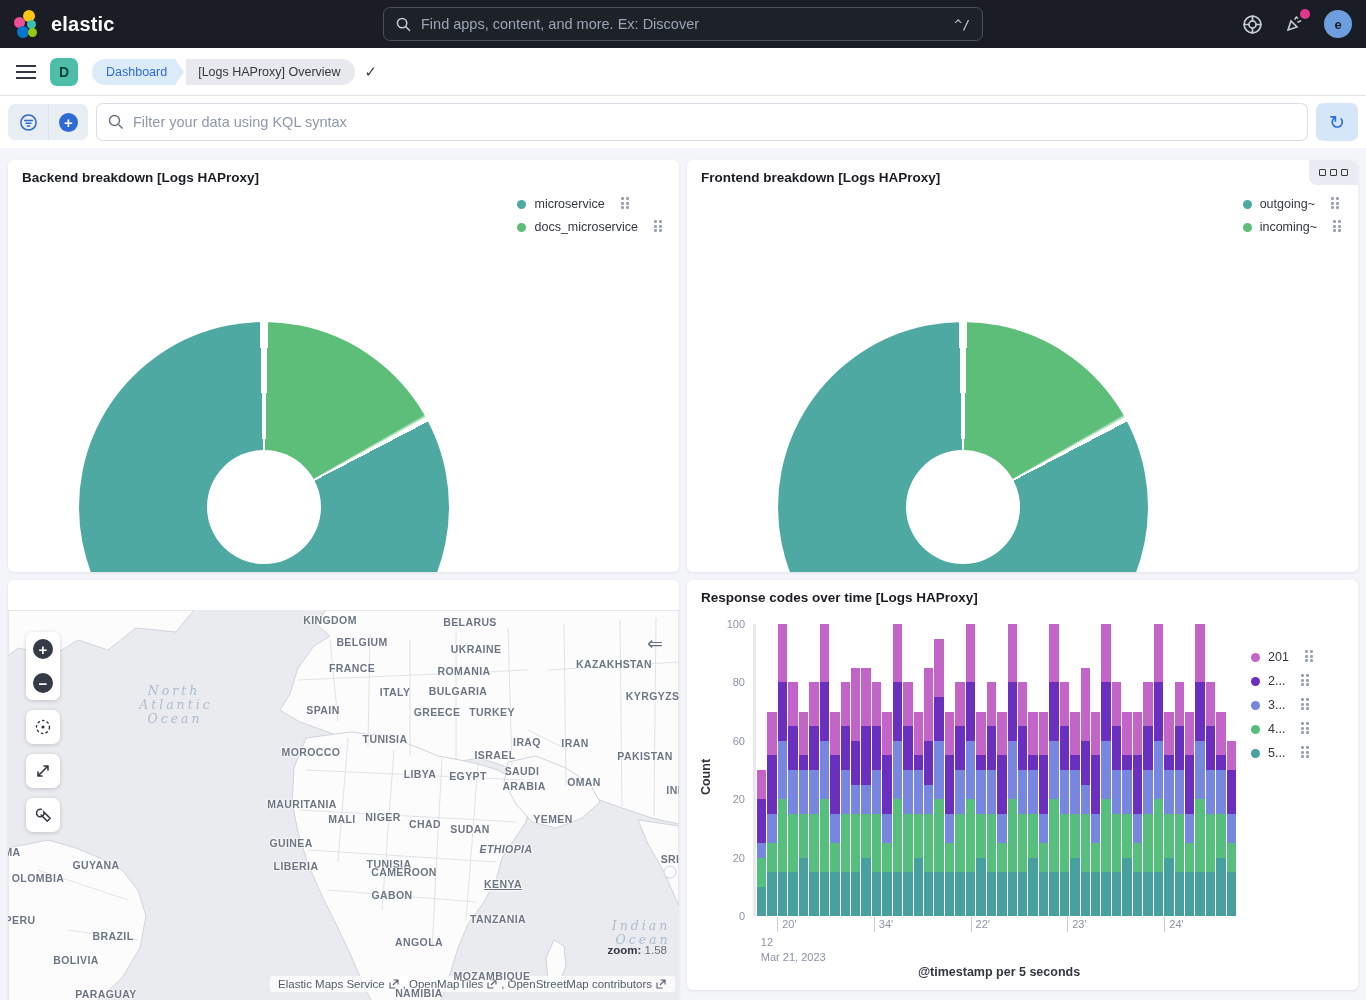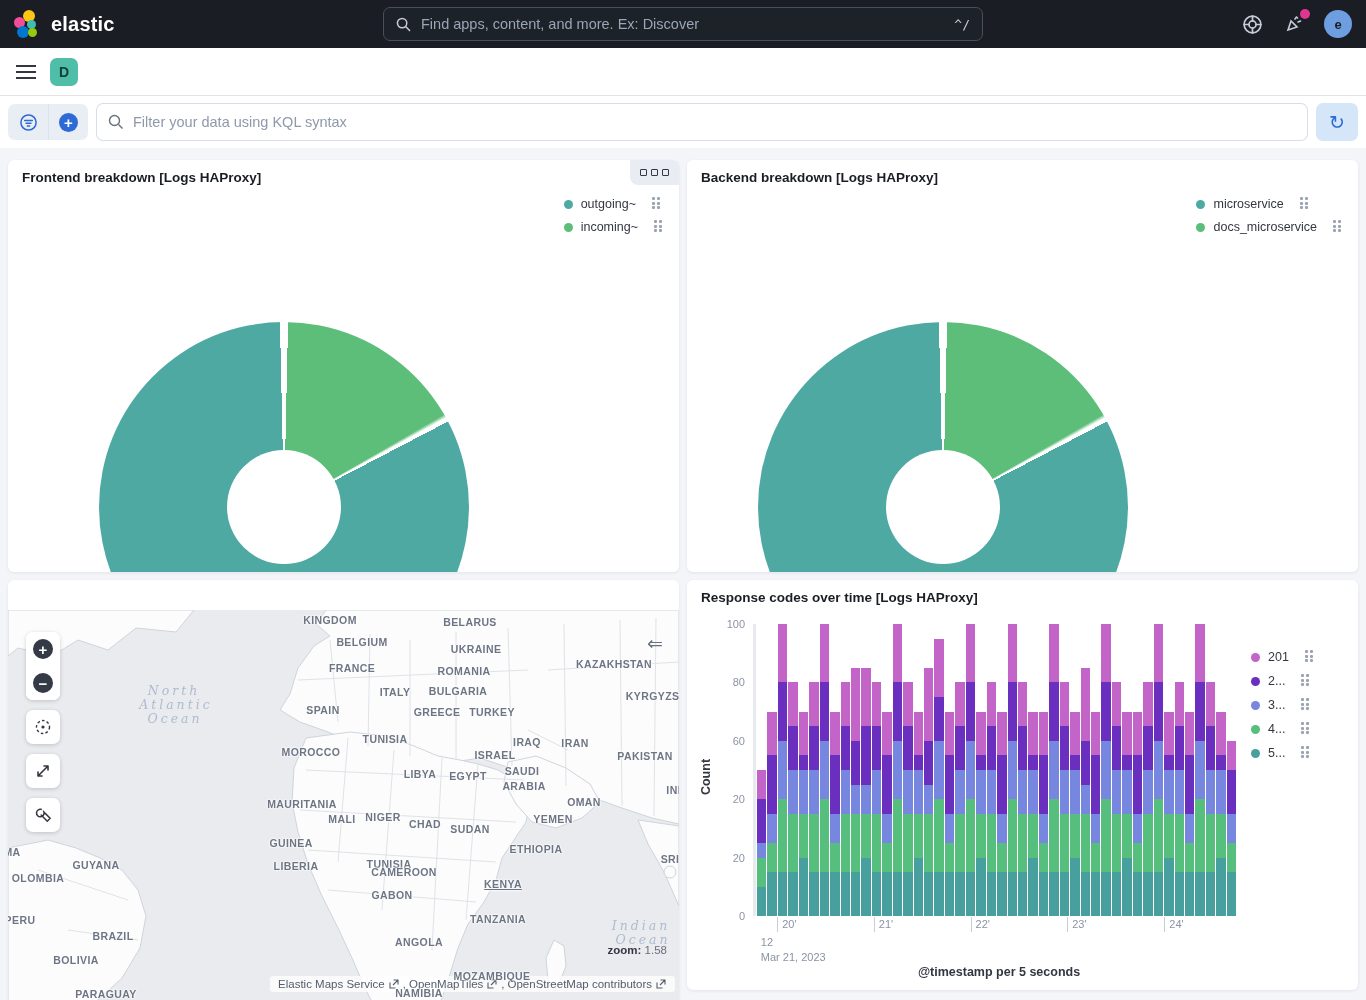--- a/index.html
+++ b/index.html
@@ -137,20 +137,25 @@
         </svg>
       <span class="badge-dot"></span>
     </div>
     <div class="avatar">e</div>
   </div>
 </header>
 
 <nav class="navbar">
   <div class="hamburger"></div>
   <div class="space-avatar">D</div>
+  <div class="crumbs">
+    <span class="crumb crumb1">Dashboard</span>
+    <span class="crumb crumb2">[Logs HAProxy] Overview</span>
+    <span class="crumb-check">✓</span>
+  </div>
 </nav>
 
 <div class="filterbar">
   <div class="fgroup">
     <div class="fbtn">
       <svg width="19" height="19" viewBox="0 0 20 20">
           <circle class="strokeblue" cx="10" cy="10" r="8"></circle>
           <path class="strokeblue" d="M6 8h8 M7.4 10.8h5.2 M8.8 13.6h2.4"></path>
         </svg>
     </div>
@@ -164,20 +169,51 @@
         <path d="M10.5 10.5 L14.5 14.5" stroke="#69707d" stroke-width="1.4"></path>
       </svg>
     <span class="ph">Filter your data using KQL syntax</span>
   </div>
   <button class="refresh-btn">↻</button>
 </div>
 
 <main class="grid">
 
   <section class="panel p-row1">
+    <div class="panel-title">Backend breakdown [Logs HAProxy]</div>
+    <div class="donut" id="donut0" style="left: 71px; top: 162px; background: conic-gradient(rgb(255, 255, 255) 0%, rgb(255, 255, 255) 0.35%, rgb(92, 190, 120) 0.35%, rgb(92, 190, 120) 16.65%, rgb(255, 255, 255) 17%, rgb(255, 255, 255) 17.35%, rgb(78, 169, 163) 17.35%, rgb(78, 169, 163) 99.65%, rgb(255, 255, 255) 99.65%, rgb(255, 255, 255) 100%);"></div>
+    <div class="legend" id="legend0" style="right:16px; top:37px;">
+        <div class="legend-item">
+          <span class="ldot" style="background: rgb(78, 169, 163);"></span>
+          <span>microservice</span>
+          <span class="lacts">
+            <i></i>
+            <i></i>
+            <i></i>
+            <i></i>
+            <i></i>
+            <i></i>
+          </span>
+        </div>
+        <div class="legend-item">
+          <span class="ldot" style="background: rgb(92, 190, 120);"></span>
+          <span>docs_microservice</span>
+          <span class="lacts">
+            <i></i>
+            <i></i>
+            <i></i>
+            <i></i>
+            <i></i>
+            <i></i>
+          </span>
+        </div>
+      </div>
+  </section>
+
+  <section class="panel p-row1">
     <div class="panel-title">Frontend breakdown [Logs HAProxy]</div>
     <div class="panel-opts">
         <i></i>
         <i></i>
         <i></i>
       </div>
     <div class="donut" id="donut1" style="left: 91px; top: 162px; background: conic-gradient(rgb(255, 255, 255) 0%, rgb(255, 255, 255) 0.35%, rgb(92, 190, 120) 0.35%, rgb(92, 190, 120) 16.65%, rgb(255, 255, 255) 17%, rgb(255, 255, 255) 17.35%, rgb(78, 169, 163) 17.35%, rgb(78, 169, 163) 99.65%, rgb(255, 255, 255) 99.65%, rgb(255, 255, 255) 100%);"></div>
     <div class="legend" id="legend1" style="right:16px; top:37px;">
         <div class="legend-item">
           <span class="ldot" style="background: rgb(78, 169, 163);"></span>
@@ -187,51 +223,20 @@
             <i></i>
             <i></i>
             <i></i>
             <i></i>
             <i></i>
           </span>
         </div>
         <div class="legend-item">
           <span class="ldot" style="background: rgb(92, 190, 120);"></span>
           <span>incoming~</span>
-          <span class="lacts">
-            <i></i>
-            <i></i>
-            <i></i>
-            <i></i>
-            <i></i>
-            <i></i>
-          </span>
-        </div>
-      </div>
-  </section>
-
-  <section class="panel p-row1">
-    <div class="panel-title">Backend breakdown [Logs HAProxy]</div>
-    <div class="donut" id="donut0" style="left: 71px; top: 162px; background: conic-gradient(rgb(255, 255, 255) 0%, rgb(255, 255, 255) 0.35%, rgb(92, 190, 120) 0.35%, rgb(92, 190, 120) 16.65%, rgb(255, 255, 255) 17%, rgb(255, 255, 255) 17.35%, rgb(78, 169, 163) 17.35%, rgb(78, 169, 163) 99.65%, rgb(255, 255, 255) 99.65%, rgb(255, 255, 255) 100%);"></div>
-    <div class="legend" id="legend0" style="right:16px; top:37px;">
-        <div class="legend-item">
-          <span class="ldot" style="background: rgb(78, 169, 163);"></span>
-          <span>microservice</span>
-          <span class="lacts">
-            <i></i>
-            <i></i>
-            <i></i>
-            <i></i>
-            <i></i>
-            <i></i>
-          </span>
-        </div>
-        <div class="legend-item">
-          <span class="ldot" style="background: rgb(92, 190, 120);"></span>
-          <span>docs_microservice</span>
           <span class="lacts">
             <i></i>
             <i></i>
             <i></i>
             <i></i>
             <i></i>
             <i></i>
           </span>
         </div>
       </div>
@@ -337,28 +342,28 @@
           <span class="map-label" style="left: 519px; top: 132px;">IRAQ</span>
           <span class="map-label" style="left: 567px; top: 133px;">IRAN</span>
           <span class="map-label" style="left: 303px; top: 142px;">MOROCCO</span>
           <span class="map-label" style="left: 487px; top: 145px;">ISRAEL</span>
           <span class="map-label" style="left: 637px; top: 146px;">PAKISTAN</span>
           <span class="map-label" style="left: 412px; top: 164px;">LIBYA</span>
           <span class="map-label" style="left: 460px; top: 166px;">EGYPT</span>
           <span class="map-label" style="left: 514px; top: 161px;">SAUDI</span>
           <span class="map-label" style="left: 516px; top: 176px;">ARABIA</span>
           <span class="map-label" style="left: 668px; top: 180px;">IND</span>
-          <span class="map-label" style="left: 576px; top: 192px;">OMAN</span>
+          <span class="map-label" style="left: 576px; top: 172px;">OMAN</span>
           <span class="map-label" style="left: 294px; top: 194px;">MAURITANIA</span>
           <span class="map-label" style="left: 334px; top: 209px;">MALI</span>
           <span class="map-label" style="left: 375px; top: 207px;">NIGER</span>
           <span class="map-label" style="left: 417px; top: 214px;">CHAD</span>
           <span class="map-label" style="left: 462px; top: 219px;">SUDAN</span>
           <span class="map-label" style="left: 545px; top: 209px;">YEMEN</span>
-          <span class="map-label" style="left: 528px; top: 239px;">ETHIOPIA</span>
+          <span class="map-label" style="left: 498px; top: 239px; font-style: italic;">ETHIOPIA</span>
           <span class="map-label" style="left: 283px; top: 233px;">GUINEA</span>
           <span class="map-label" style="left: 4px; top: 242px;">MA</span>
           <span class="map-label" style="left: 381px; top: 254px;">TUNISIA</span>
           <span class="map-label" style="left: 662px; top: 249px;">SRI</span>
           <span class="map-label" style="left: 288px; top: 256px;">LIBERIA</span>
           <span class="map-label" style="left: 396px; top: 262px;">CAMEROON</span>
           <span class="map-label" style="left: 88px; top: 255px;">GUYANA</span>
           <span class="map-label" style="left: 30px; top: 268px;">OLOMBIA</span>
           <span class="map-label" style="left: 495px; top: 274px; text-decoration: underline;">KENYA</span>
           <span class="map-label" style="left: 384px; top: 285px;">GABON</span>
@@ -387,21 +392,21 @@
       <span class="ytick" style="top: 286px;">0</span>
           <span class="ytick" style="top: 227.6px;">20</span>
           <span class="ytick" style="top: 169.2px;">20</span>
           <span class="ytick" style="top: 110.8px;">60</span>
           <span class="ytick" style="top: 52.4px;">80</span>
           <span class="ytick" style="top: -6px;">100</span>
         </div>
       <div class="plot" id="plot">
         <div class="xticks" id="xticks">
             <span class="xtick" style="left: 4.4%;">20'</span>
-            <span class="xtick" style="left: 24.5%;">21'</span>
+            <span class="xtick" style="left: 24.5%;">34'</span>
             <span class="xtick" style="left: 44.6%;">22'</span>
             <span class="xtick" style="left: 64.7%;">23'</span>
             <span class="xtick" style="left: 84.9%;">24'</span>
             <div class="xstart" style="left: 1%; top: 19px;">
               <div>12</div>
               <div>Mar 21, 2023</div>
             </div>
           </div>
       <div class="bar">
             <i style="height: 29.2px; background: rgb(71, 160, 158);"></i>

